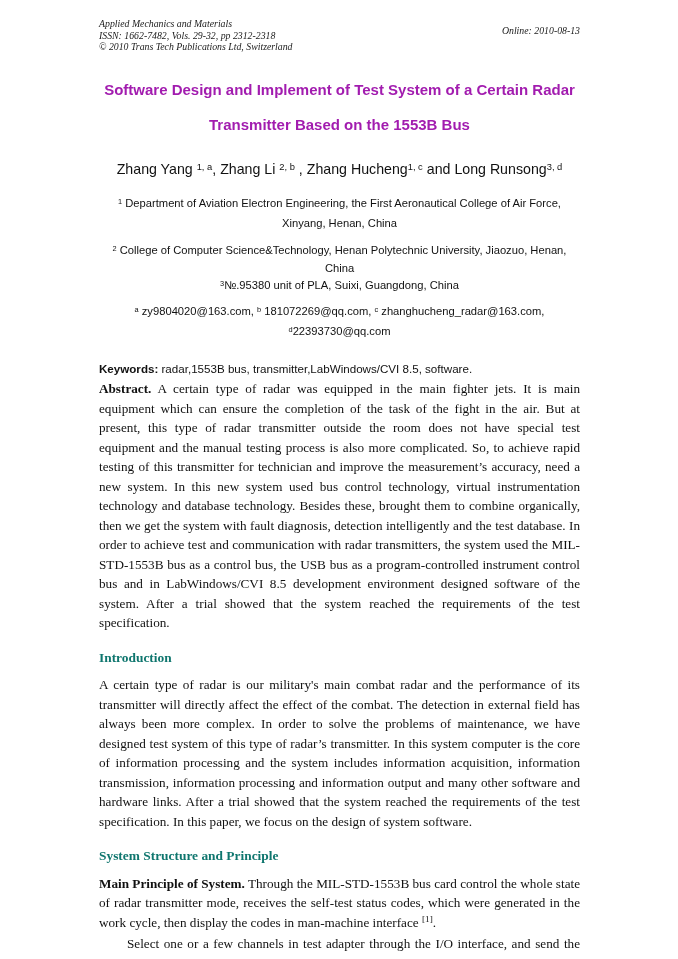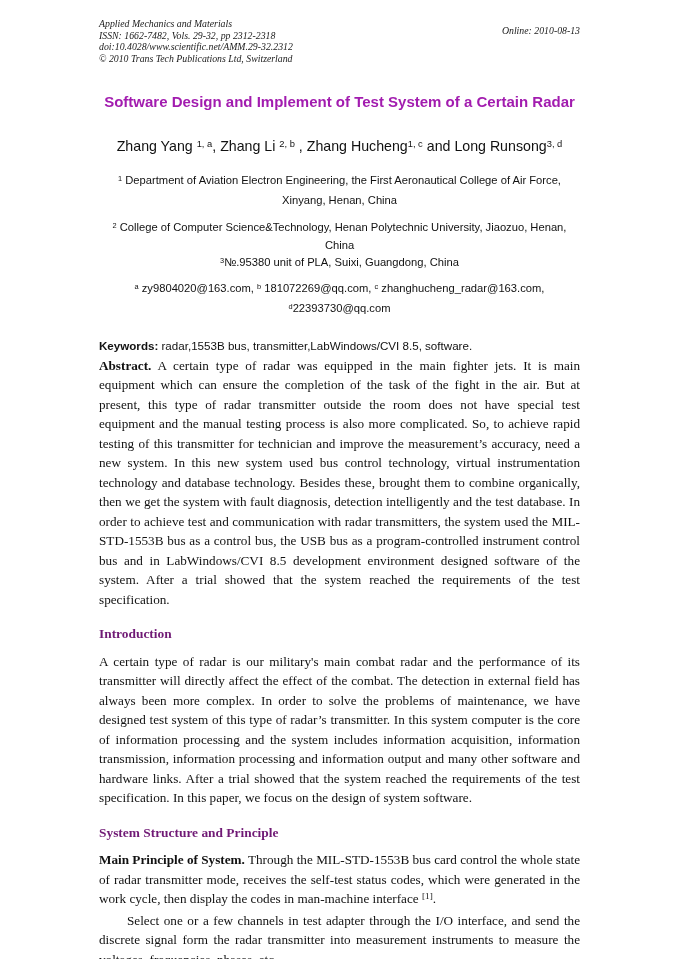--- a/index.html
+++ b/index.html
@@ -88,47 +88,47 @@
     text-align: justify;
     color: #111111;
   }
   .inline-label { font-weight: bold; }
   .section-heading {
     margin-top: 15px;
     font-family: "Liberation Serif", serif;
     font-weight: bold;
     font-size: 13.4px;
     line-height: 19.5px;
-    color: #701a75;
+    color: #0f766e;
   }
   .para { margin-top: 8px; }
   .para-follow { margin-top: 0; }
   .indent-first { text-indent: 28px; }
   .ref-sup {
     font-size: 70%;
     vertical-align: baseline;
     position: relative;
     top: -0.5em;
   }
 </style>
 </head>
 <body>
 
 <div class="page">
 
   <div class="journal-header">
     <div>Applied Mechanics and Materials</div>
     <div>ISSN: 1662-7482, Vols. 29-32, pp 2312-2318</div>
-    <div>doi:10.4028/www.scientific.net/AMM.29-32.2312</div>
     <div>© 2010 Trans Tech Publications Ltd, Switzerland</div>
     <div class="online-date">Online: 2010-08-13</div>
   </div>
 
   <div class="title-block">
     <div class="title-line1">Software Design and Implement of Test System of a Certain Radar</div>
+    <div class="title-line2">Transmitter Based on the 1553B Bus</div>
   </div>
 
   <div class="authors">
     <span>Zhang Yang </span><sup>1, a</sup><span>, </span><span>Zhang Li </span><sup>2, b</sup><span> , </span><span>Zhang Hucheng</span><sup>1, c</sup><span> and </span><span>Long Runsong</span><sup>3, d</sup>
   </div>
 
   <div class="affil affil-1">
     <sup>1</sup><span> Department of Aviation Electron Engineering, the First Aeronautical College of Air Force,</span><br>
     <span>Xinyang, Henan, China</span>
   </div>

